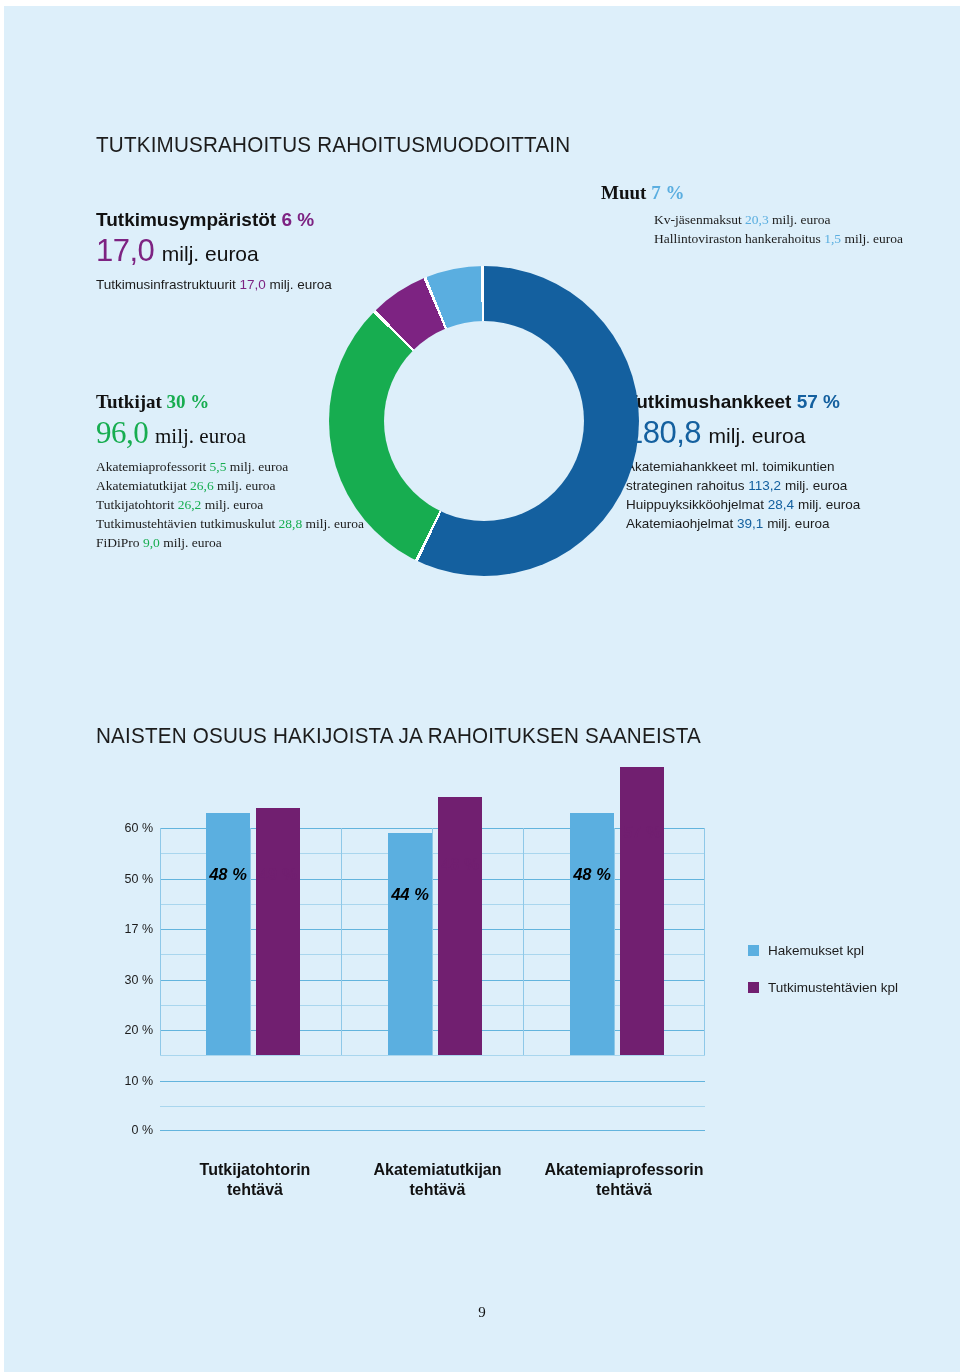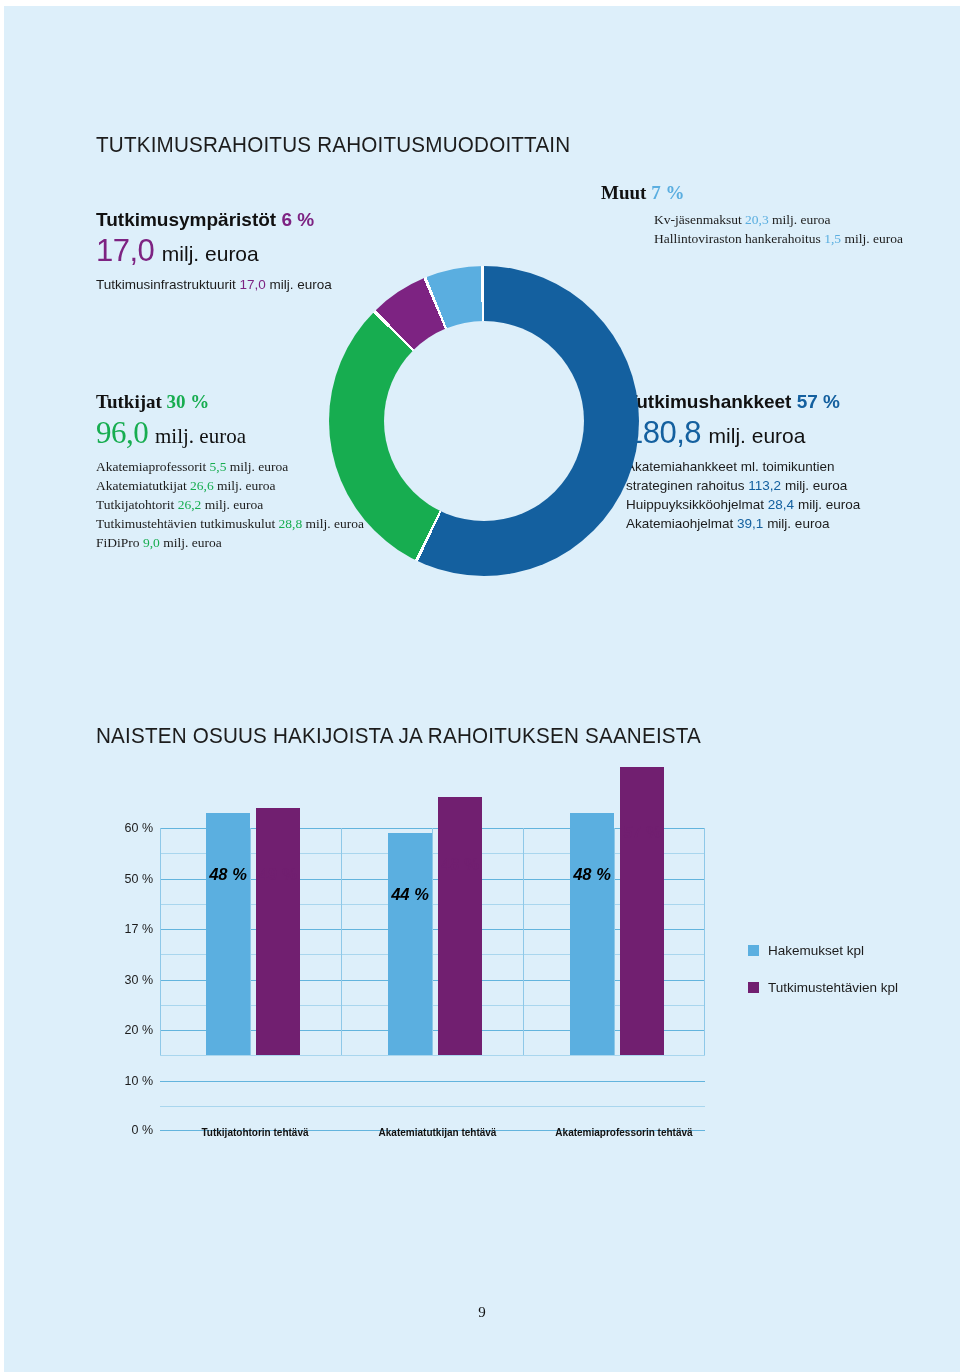--- a/index.html
+++ b/index.html
@@ -91,21 +91,21 @@
   .bar{position:absolute;bottom:0;}
   .bar.b-app{background:#5bafe0;}
   .bar.b-dec{background:#711f70;}
   .vallab{
     position:absolute;font-size:16.5px;font-weight:bold;white-space:nowrap;
     transform:translateX(-50%);
   }
   .vallab.l-app{color:#000000;font-style:italic;}
   .vallab.l-dec{color:#711f70;}
   .xlab{
-    position:absolute;top:299px;text-align:center;font-size:10px;
+    position:absolute;top:332px;text-align:center;font-size:16px;
     font-weight:bold;color:#111;line-height:1.25;
   }
   #legend{position:absolute;left:636px;top:125px;}
   .lg-row{display:flex;align-items:center;margin-bottom:22px;}
   .lg-sw{width:11px;height:11px;margin-right:9px;display:block;}
   .lg-sw.s-app{background:#5bafe0;}
   .lg-sw.s-dec{background:#711f70;}
   .lg-tx{font-size:13.5px;color:#1c1c1c;white-space:nowrap;}
 
   #pageno{

